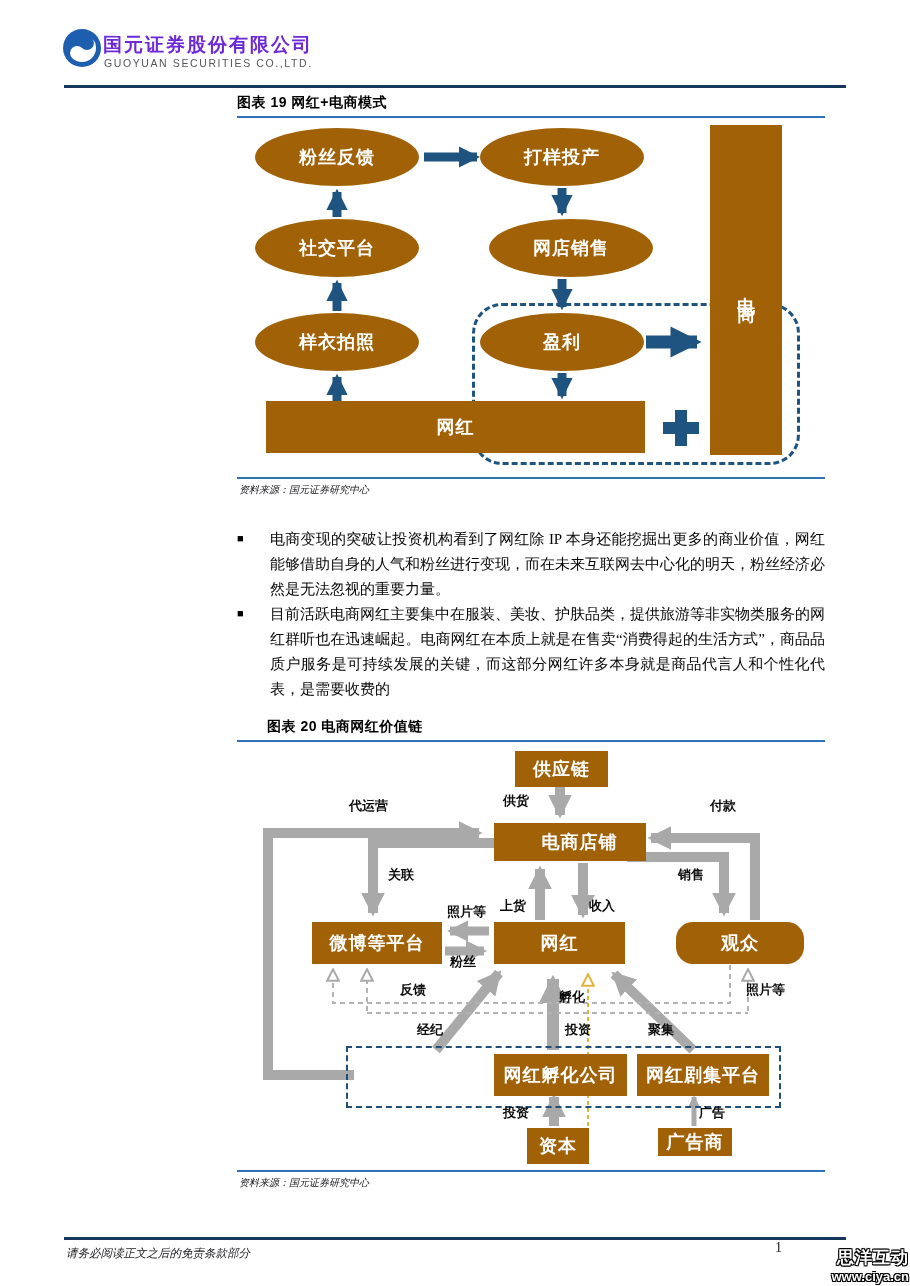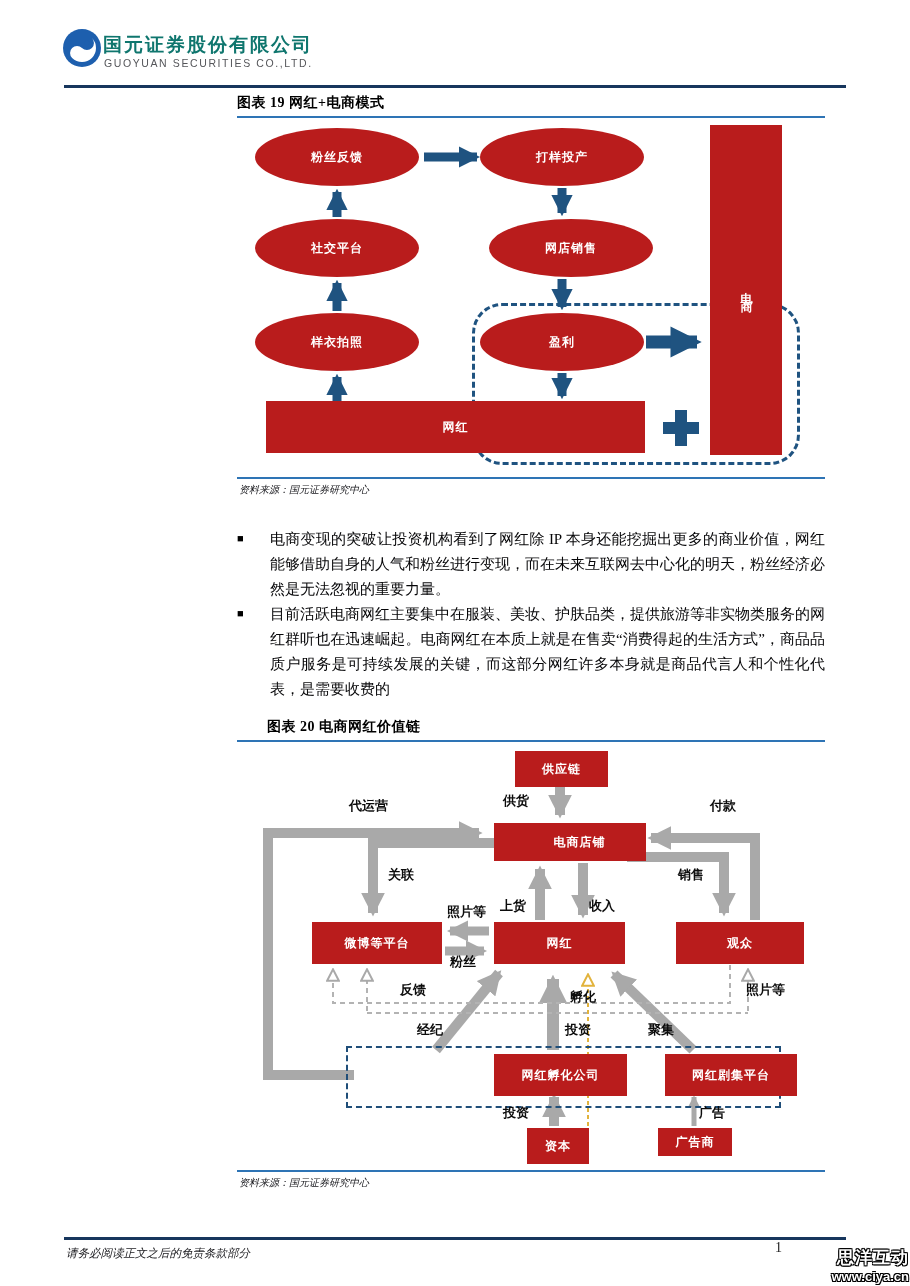--- a/index.html
+++ b/index.html
@@ -1,33 +1,33 @@
 <!DOCTYPE html>
 <html><head>
 <meta charset="utf-8">
 <style>
   html,body{margin:0;padding:0;background:#888;}
   .page{position:relative;width:910px;height:1286px;background:#fff;margin:0 auto;
         font-family:"Liberation Serif","DejaVu Serif",serif;overflow:hidden;color:#111;}
   .abs{position:absolute;}
   
   .hdr-cn{position:absolute;left:103px;top:32px;font-family:"Liberation Sans","DejaVu Sans",sans-serif;
-          font-weight:bold;font-size:19px;letter-spacing:2px;color:#0f766e;}
+          font-weight:bold;font-size:19px;letter-spacing:2px;color:#6d28d9;}
   .hdr-en{position:absolute;left:104px;top:57px;font-family:"Liberation Sans","DejaVu Sans",sans-serif;
           font-size:10.5px;letter-spacing:1.6px;color:#55565a;}
   .hdr-rule{position:absolute;left:64px;top:85px;width:782px;height:3px;background:#17365d;}
   
-  .fig-title{position:absolute;left:237px;font-family:Liberation Serif, serif;
+  .fig-title{position:absolute;left:237px;font-family:Liberation Sans, sans-serif;
              font-weight:bold;font-size:14px;color:#000;letter-spacing:.5px;}
   .rule-blue{position:absolute;left:237px;width:588px;height:2px;background:#2e74b5;}
   .src{position:absolute;left:239px;font-style:italic;font-size:10px;color:#15151a;}
   .chart{position:absolute;left:237px;}
   .chart svg.layer{position:absolute;left:0;top:0;}
-  .node{position:absolute;background:#b91c1c;color:#fff;display:flex;align-items:center;justify-content:center;
-        font-family:"Liberation Sans","DejaVu Sans",sans-serif;font-weight:bold;font-size:12px;
+  .node{position:absolute;background:#a16207;color:#fff;display:flex;align-items:center;justify-content:center;
+        font-family:"Liberation Sans","DejaVu Sans",sans-serif;font-weight:bold;font-size:18px;
         letter-spacing:1px;text-align:center;z-index:2;}
   .ellipse{border-radius:50%;}
   .dashed-region{position:absolute;border:3px dashed #1f5380;border-radius:30px;z-index:1;background:transparent;}
   .dashed-wrap{position:absolute;border:2px dashed #1f4e79;z-index:1;background:transparent;}
   .vtext{writing-mode:vertical-rl;text-orientation:upright;letter-spacing:8px;}
   .lbl{position:absolute;font-family:"Liberation Sans","DejaVu Sans",sans-serif;font-weight:bold;
        font-size:13px;color:#0c0c0c;white-space:nowrap;z-index:3;}
   
   .bullet{position:absolute;left:237px;width:588px;display:flex;}
   .bullet .sq{width:33px;font-size:11px;padding-top:5px;color:#000;}
@@ -176,47 +176,47 @@
       </div>
     <div class="node" style="left:257px;top:78px;width:133px;height:38px;padding-left:19px;">
         <span>电商店铺</span>
       </div>
     <div class="node" style="left:75px;top:177px;width:130px;height:42px;">
         <span>微博等平台</span>
       </div>
     <div class="node" style="left:257px;top:177px;width:131px;height:42px;">
         <span>网红</span>
       </div>
-    <div class="node" style="left:439px;top:177px;width:128px;height:42px;">
+    <div class="node" style="left:439px;top:177px;width:128px;height:42px;border-radius:17px;">
         <span>观众</span>
       </div>
     <div class="node" style="left:257px;top:309px;width:133px;height:42px;">
         <span>网红孵化公司</span>
       </div>
-    <div class="node" style="left:400px;top:309px;width:132px;height:42px;margin-left:28px;">
+    <div class="node" style="left:400px;top:309px;width:132px;height:42px;">
         <span>网红剧集平台</span>
       </div>
     <div class="node" style="left:290px;top:383px;width:62px;height:36px;">
         <span>资本</span>
       </div>
     <div class="node" style="left:421px;top:383px;width:74px;height:28px;">
         <span>广告商</span>
       </div>
 
     <div class="lbl" style="left:112px;top:52px;">代运营</div>
     <div class="lbl" style="left:266px;top:47px;">供货</div>
     <div class="lbl" style="left:447px;top:52px;margin-left:26px;">付款</div>
     <div class="lbl" style="left:151px;top:121px;">关联</div>
     <div class="lbl" style="left:441px;top:121px;">销售</div>
     <div class="lbl" style="left:263px;top:152px;">上货</div>
     <div class="lbl" style="left:352px;top:152px;">收入</div>
     <div class="lbl" style="left:210px;top:158px;">照片等</div>
     <div class="lbl" style="left:213px;top:208px;">粉丝</div>
     <div class="lbl" style="left:163px;top:236px;">反馈</div>
-    <div class="lbl" style="left:313px;top:243px;padding-left:20px;">孵化</div>
+    <div class="lbl" style="left:302px;top:243px;padding-left:20px;">孵化</div>
     <div class="lbl" style="left:509px;top:236px;">照片等</div>
     <div class="lbl" style="left:180px;top:276px;">经纪</div>
     <div class="lbl" style="left:328px;top:276px;">投资</div>
     <div class="lbl" style="left:411px;top:276px;">聚集</div>
     <div class="lbl" style="left:266px;top:359px;">投资</div>
     <div class="lbl" style="left:462px;top:359px;">广告</div>
   </div>
 
   <div class="rule-blue" style="top:1170px;"></div>
   <div class="src" style="top:1176px;">资料来源：国元证券研究中心</div>

